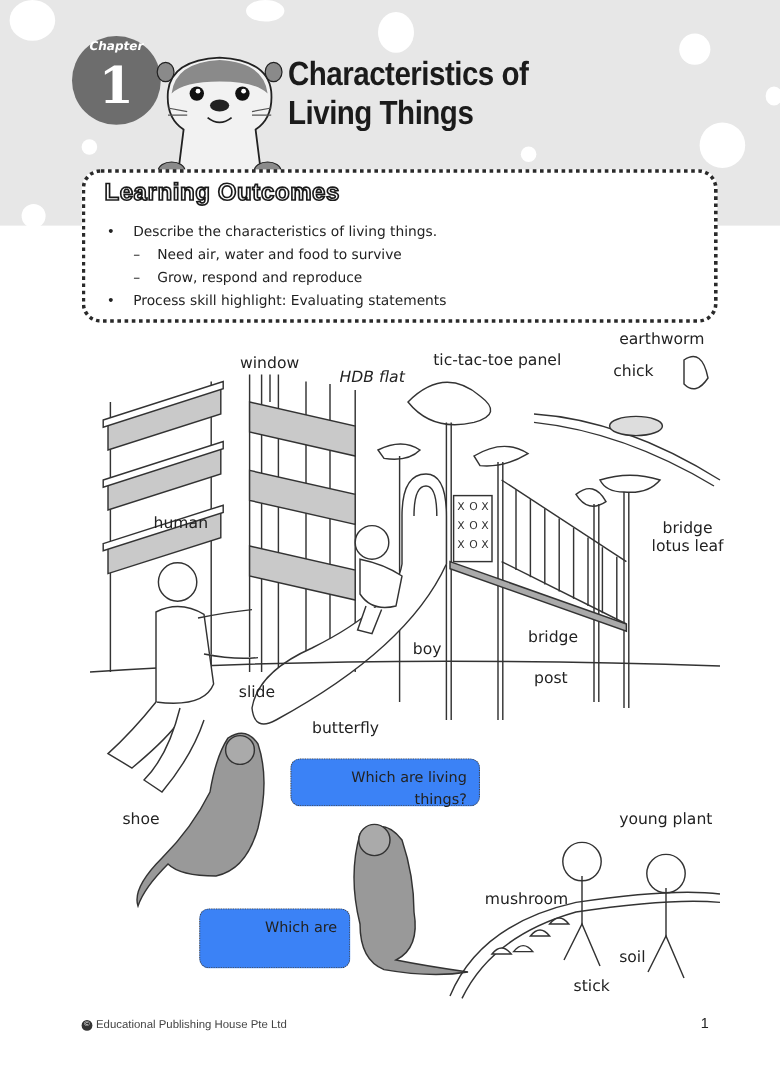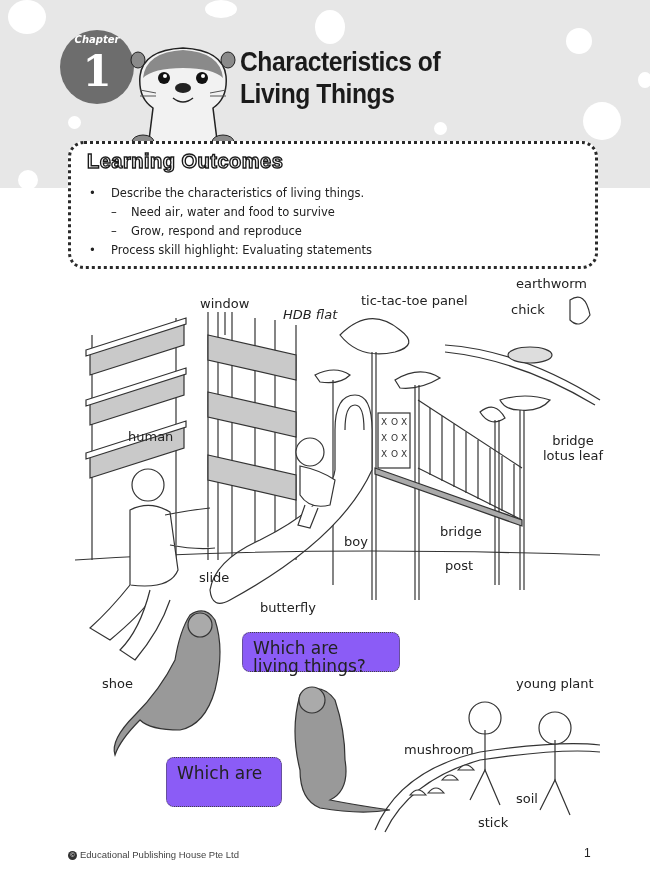--- a/index.html
+++ b/index.html
@@ -13,21 +13,21 @@
   .title { position: absolute; left: 240px; top: 46px; font-family: "Liberation Sans", sans-serif; font-weight: bold; font-size: 28px; line-height: 32px; color: #1b1b1b; letter-spacing: -0.5px; transform: scaleX(0.88); transform-origin: left; }
   .lo-box { position: absolute; left: 68px; top: 141px; width: 530px; height: 128px; background: #ffffff; border: 3px dotted #2a2a2a; border-radius: 16px; }
   .lo-heading { position: absolute; left: 16px; top: 6px; font-family: "Liberation Sans", sans-serif; font-weight: bold; font-size: 20px; color: #fff; -webkit-text-stroke: 1.4px #1a1a1a; letter-spacing: 0.5px; }
   .lo-list { position: absolute; left: 18px; top: 40px; font-family: "DejaVu Sans", sans-serif; font-size: 11.5px; color: #222; }
   .lo-row { position: relative; height: 19px; line-height: 19px; }
   .lo-bullet { position: absolute; left: 0; }
   .lo-text { position: absolute; left: 22px; white-space: nowrap; }
   .lo-sub .lo-bullet { left: 22px; }
   .lo-sub .lo-text { left: 42px; }
   .lbl { position: absolute; font-family: "DejaVu Sans", sans-serif; font-size: 13px; color: #222; white-space: nowrap; }
-  .speech { position: absolute; border: 1.5px dotted #444; border-radius: 8px; background: #8b5cf6; font-size: 17px; color: #222; padding: 6px 10px; line-height: 18px; }
+  .speech { position: absolute; border: 1.5px dotted #444; border-radius: 8px; background: #3b82f6; font-size: 12px; color: #222; padding: 6px 10px; line-height: 18px; text-align: right; }
   .footer-left { position: absolute; left: 68px; top: 849px; font-family: "Liberation Sans", sans-serif; font-size: 9.5px; color: #444; }
   .footer-right { position: absolute; left: 584px; top: 846px; font-family: "Liberation Sans", sans-serif; font-size: 12px; color: #222; }
   .copy-icon { display: inline-block; width: 9px; height: 9px; border-radius: 50%; background: #333; color: #fff; font-size: 6px; line-height: 9px; text-align: center; vertical-align: middle; margin-right: 3px; }
 </style>
 </head>
 <body>
 
 <div class="header-bg"></div>
 <div class="bubble" style="left:8px;top:0;width:38px;height:34px;"></div>
 <div class="bubble" style="left:205px;top:0;width:32px;height:18px;"></div>
@@ -229,20 +229,20 @@
 <div class="lbl" style="left:260px;top:600px;">butterfly</div>
 <div class="lbl" style="left:102px;top:676px;">shoe</div>
 <div class="lbl" style="left:516px;top:676px;">young plant</div>
 <div class="lbl" style="left:404px;top:742px;">mushroom</div>
 <div class="lbl" style="left:516px;top:781px;margin-top:10px;">soil</div>
 <div class="lbl" style="left:478px;top:815px;">stick</div>
 
 <div class="speech" style="left:242px;top:632px;width:158px;height:40px;">
   <span>Which are living things?</span>
 </div>
-<div class="speech" style="left:166px;top:757px;width:116px;height:50px;">
+<div class="speech" style="left:166px;top:757px;width:126px;height:50px;">
   <div>Which are</div>
 </div>
 
 <div class="footer-left">
   <span class="copy-icon">©</span><span>Educational Publishing House Pte Ltd</span>
 </div>
 <div class="footer-right">1</div>
 
 </body></html>

